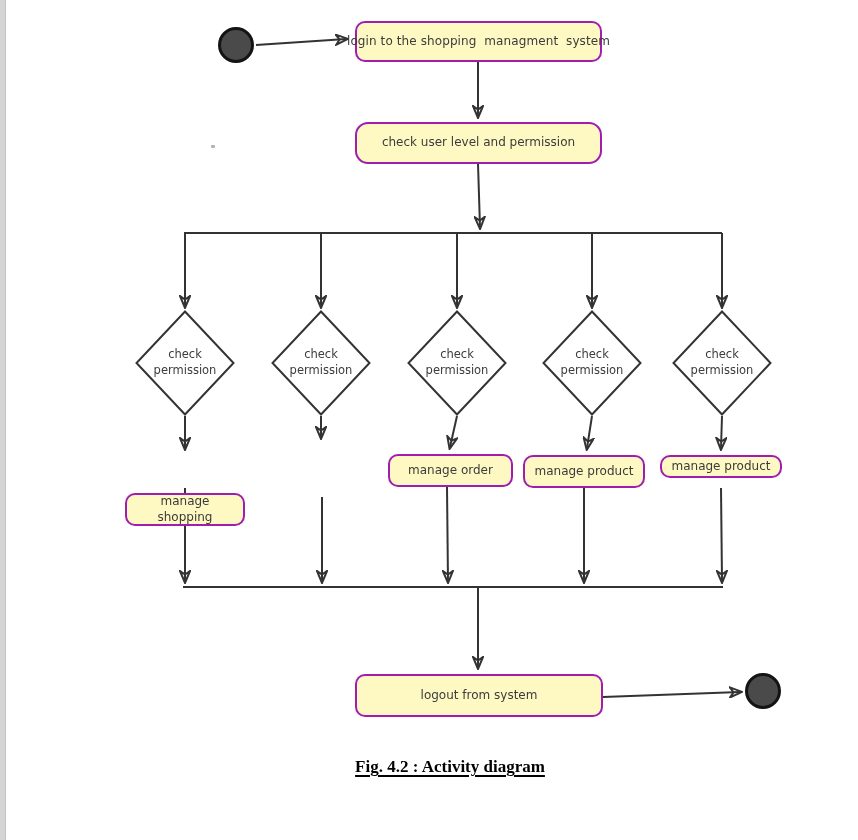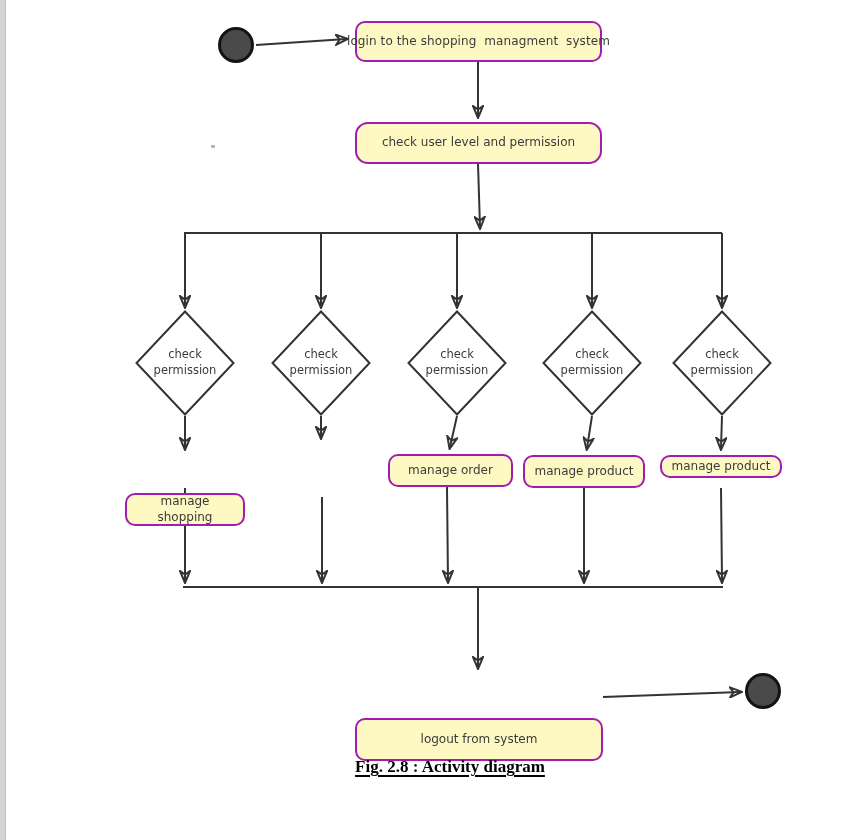--- a/index.html
+++ b/index.html
@@ -111,18 +111,18 @@
       <polygon points="50,1.5 98.5,53 50,104.5 1.5,53" fill="#ffffff" stroke="#333333" stroke-width="2"></polygon>
     </svg>
     <span class="dlabel">check permission</span>
   </div>
 
   <div class="node action" style="left:125px;top:455px;width:120px;height:33px;margin-top:38px;">manage shopping</div>
   <div class="node action" style="left:388px;top:454px;width:125px;height:33px;">manage order</div>
   <div class="node action" style="left:523px;top:455px;width:122px;height:33px;">manage product</div>
   <div class="node action" style="left:660px;top:455px;width:122px;height:23px;">manage product</div>
 
-  <div class="node action" style="left:355px;top:674px;width:248px;height:43px;margin-top:44px;">logout from system</div>
+  <div class="node action" style="left:355px;top:674px;width:248px;height:43px;">logout from system</div>
 
   <div class="node terminal" style="left:745px;top:673px;"></div>
 
-  <div class="caption">Fig. 2.8 : Activity diagram</div>
+  <div class="caption">Fig. 4.2 : Activity diagram</div>
 </div>
 
 </body></html>

